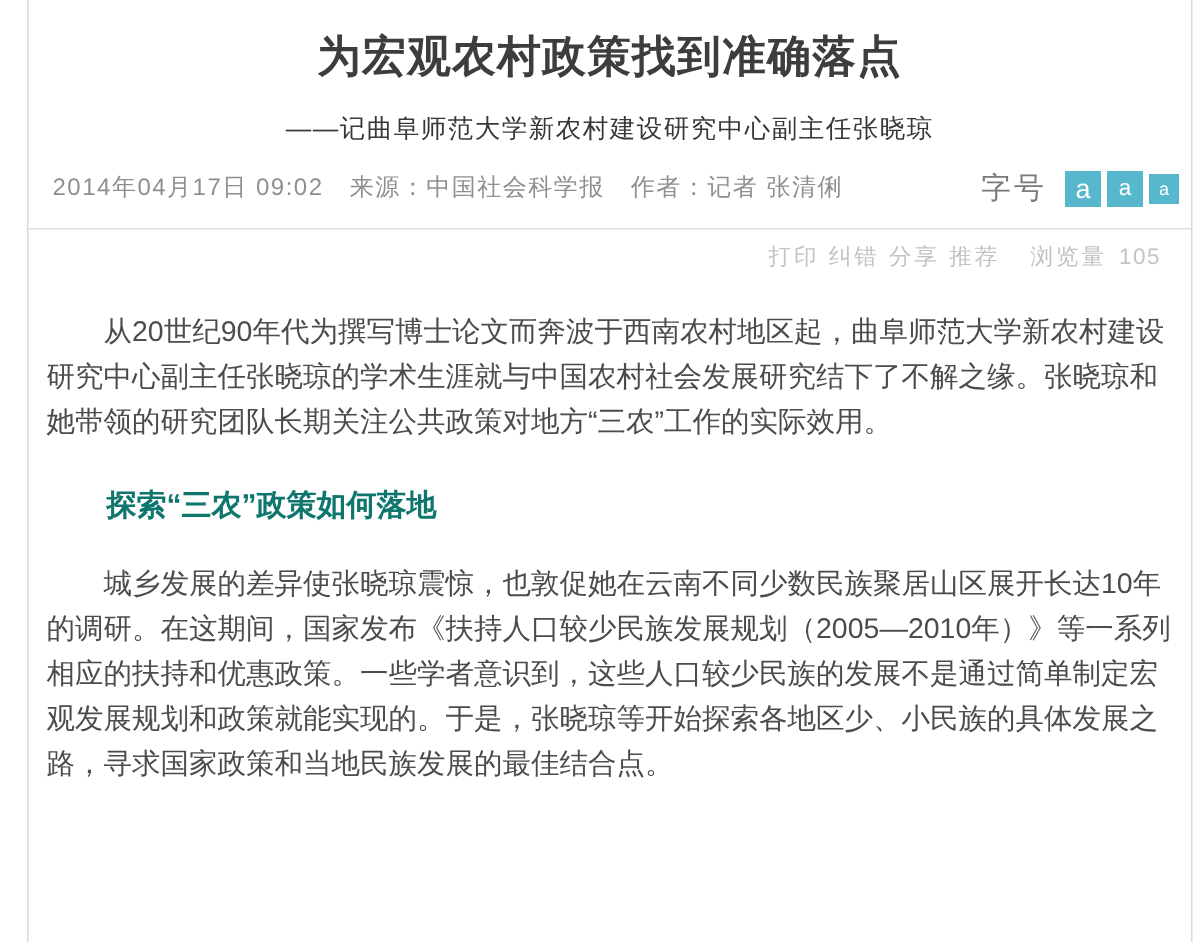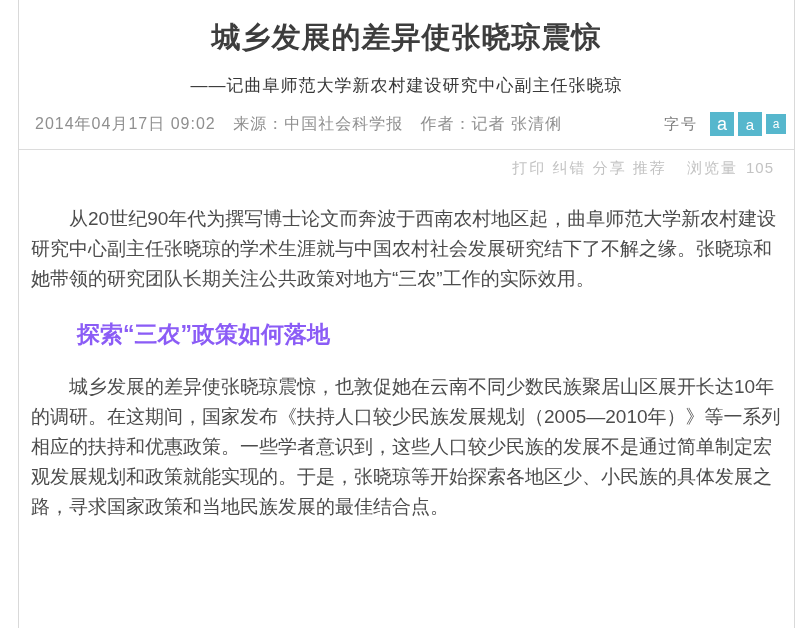--- a/index.html
+++ b/index.html
@@ -46,21 +46,21 @@
     color: #8f8f8f;
     letter-spacing: 1px;
   }
   .meta-left span { margin-right: 12px; }
   .meta-left span:last-child { margin-right: 0; }
   .meta-right {
     display: flex;
     align-items: center;
   }
   .fs-label {
-    font-size: 15px;
+    font-size: 20px;
     color: #7a7a7a;
     margin-right: 8px;
     letter-spacing: 2px;
   }
   .fs-btn {
     border: none;
     background: #56b7cd;
     color: #ffffff;
     margin-left: 4px;
     padding: 0;
@@ -98,33 +98,33 @@
     font-size: 19px;
     line-height: 30px;
     color: #4c4c4c;
   }
   .article p {
     margin: 0 0 25px 0;
     text-indent: 2em;
   }
   .article h2 {
     margin: 0 0 23px 0;
-    font-size: 23px;
+    font-size: 20px;
     font-weight: bold;
-    color: #8b5cf6;
+    color: #0f766e;
     text-indent: 2em;
   }
 </style>
 </head>
 <body>
 
 <div class="page">
 
   <div class="header">
-    <h1 class="title">城乡发展的差异使张晓琼震惊</h1>
+    <h1 class="title">为宏观农村政策找到准确落点</h1>
     <div class="subtitle">——记曲阜师范大学新农村建设研究中心副主任张晓琼</div>
 
     <div class="meta-row">
       <div class="meta-left">
         <span>2014年04月17日 09:02</span>
         <span>来源：中国社会科学报</span>
         <span>作者：记者 张清俐</span>
       </div>
       <div class="meta-right">
         <span class="fs-label">字号</span>

